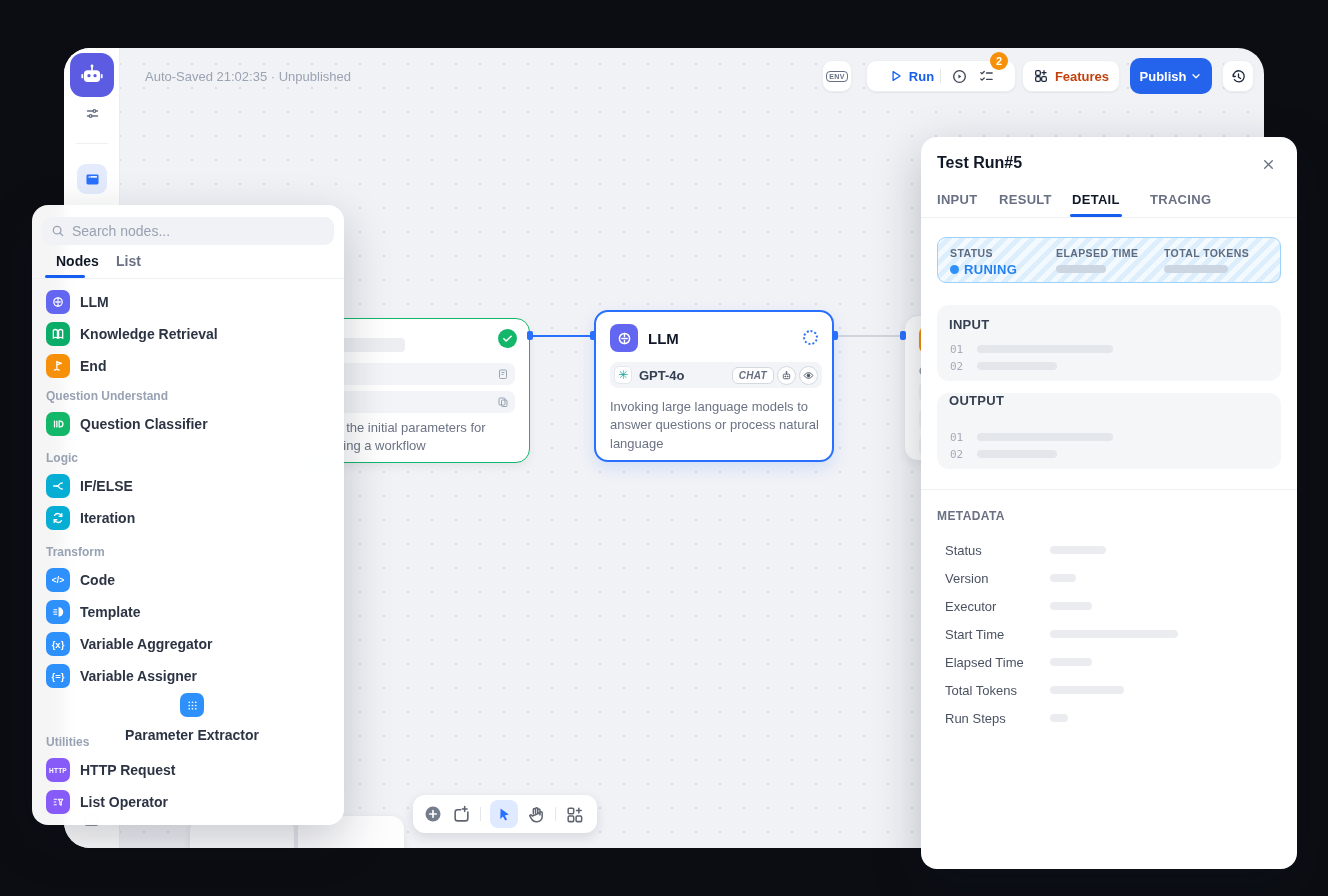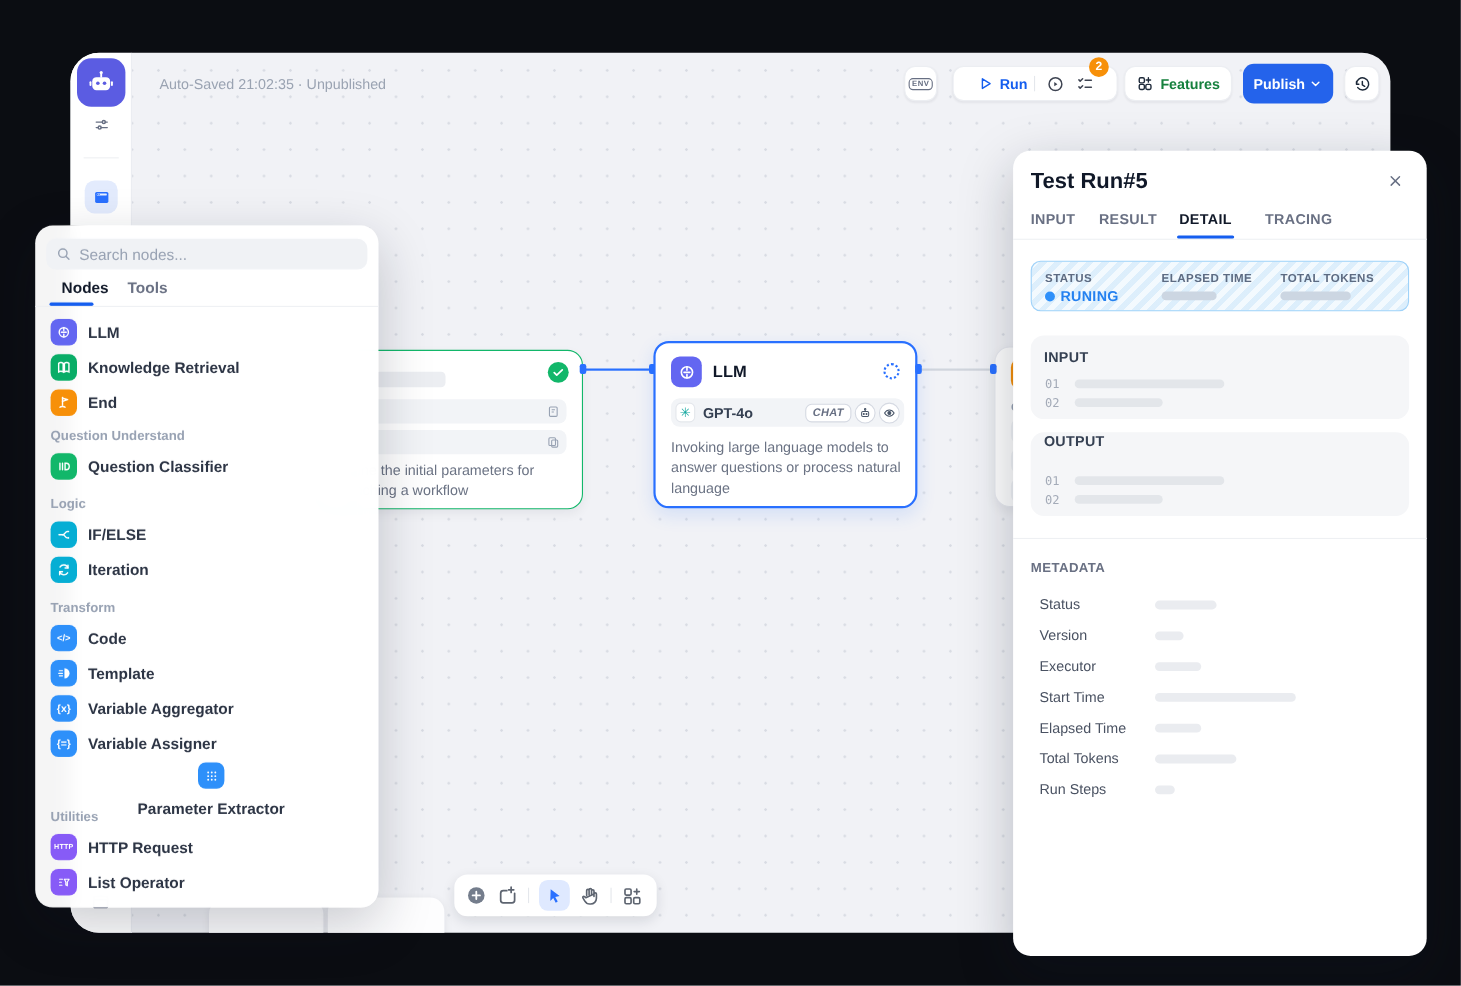--- a/index.html
+++ b/index.html
@@ -22,21 +22,21 @@
   .rail-btn-active { left:13px; top:116px; width:30px; height:30px; border-radius:9px; background:#e3ebfd; display:flex; align-items:center; justify-content:center; }
 
   
   .autosave { left:81px; top:21px; font-size:13px; color:#9aa3b2; }
   .tb-btn { background:#fff; border:1px solid #eceef2; border-radius:10px; box-shadow:0 1px 2px rgba(16,24,40,.06); display:flex; align-items:center; justify-content:center; }
   .env-chip { border:1.4px solid #676f83; border-radius:4px; font-size:7px; font-weight:800; letter-spacing:.4px; color:#676f83; padding:1px 2px; }
   .run-group { left:802px; top:12px; width:150px; height:32px; }
   .run-label { color:#155eef; font-size:13px; font-weight:700; }
   .v-sep { width:1px; height:14px; background:#e4e7ec; }
   .badge-2 { left:926px; top:4px; width:18px; height:18px; border-radius:50%; background:#f79009; color:#fff; font-size:11px; font-weight:700; display:flex; align-items:center; justify-content:center; z-index:6; }
-  .features-btn { left:958px; top:12px; width:98px; height:32px; gap:6px; font-size:13px; font-weight:600; color:#15803d; }
+  .features-btn { left:958px; top:12px; width:98px; height:32px; gap:6px; font-size:13px; font-weight:600; color:#c2410c; }
   .publish-btn { left:1066px; top:10px; width:82px; height:36px; border-radius:10px; background:#2463eb; color:#fff; font-size:13px; font-weight:700; display:flex; align-items:center; justify-content:center; gap:4px; }
   .history-btn { left:1158px; top:12px; width:32px; height:32px; }
 
   
   .node { background:#fff; border-radius:14px; }
   .start-node { left:168px; top:270px; width:242px; height:145px; border:1.5px solid #12b76a; box-shadow:0 4px 10px rgba(16,24,40,.06); z-index:1; }
   .sk { background:#eceef2; border-radius:4px; }
   .check-badge { left:209px; top:10px; width:19px; height:19px; border-radius:50%; background:#12b76a; display:flex; align-items:center; justify-content:center; }
   .mini-pill { background:#f2f4f7; border-radius:7px; }
   .node-desc { font-size:13px; line-height:1.42; color:#6b7384; }
@@ -77,21 +77,21 @@
   .np-underline { left:13px; top:70px; width:40px; height:2.5px; background:#155eef; border-radius:2px; }
   .np-divider { left:0; top:73px; width:312px; height:1px; background:#eef0f3; }
   .np-item { position:absolute; left:6px; width:300px; height:30px; display:flex; align-items:center; gap:10px; padding-left:8px; border-radius:8px; }
   .np-icon { width:24px; height:24px; border-radius:7px; display:flex; align-items:center; justify-content:center; color:#fff; flex:none; }
   .np-label { font-size:14px; font-weight:600; color:#2c3444; }
   .np-header { position:absolute; left:14px; font-size:12px; font-weight:600; color:#98a2b3; }
   .glyph { font-weight:800; color:#fff; }
 
   
   .run-panel { left:921px; top:137px; width:376px; height:732px; background:#fff; border-radius:16px; box-shadow:0 16px 48px rgba(16,24,40,.25); z-index:30; }
-  .rp-title { left:16px; top:17px; font-size:20px; font-weight:700; color:#101828; }
+  .rp-title { left:16px; top:17px; font-size:16px; font-weight:700; color:#101828; }
   .rp-close { left:336px; top:16px; width:22px; height:22px; display:flex; align-items:center; justify-content:center; color:#676f83; }
   .rp-tab { position:absolute; top:55px; font-size:13px; font-weight:700; letter-spacing:.3px; }
   .rp-tab.off { color:#697083; font-weight:600; }
   .rp-tab.on { color:#101828; }
   .rp-underline { left:149px; top:77px; width:52px; height:2.5px; background:#155eef; border-radius:2px; }
   .rp-divider { left:0; top:80px; width:376px; height:1px; background:#eef0f3; }
   .status-card { left:16px; top:100px; width:344px; height:46px; border:1px solid #9fd2f9; border-radius:9px;
     background:#e7f4fd;
     background-image:repeating-linear-gradient(135deg, rgba(255,255,255,.5) 0 5px, rgba(194,224,248,.28) 5px 10px); }
   .sc-label { font-size:10.5px; font-weight:700; letter-spacing:.4px; color:#5d6b82; }
@@ -330,21 +330,21 @@
 
 <div class="abs node-panel">
   <div class="abs search-box">
     <svg width="14" height="14" viewBox="0 0 24 24" fill="none" stroke="#98a2b3" stroke-width="2.2" stroke-linecap="round">
         <circle cx="10.5" cy="10.5" r="6.5"></circle>
         <path d="M15.5 15.5L20 20"></path>
       </svg>
     <input type="text" placeholder="Search nodes..." style="">
   </div>
   <div class="abs np-tab on" style="left:13px;top:48px;">Nodes</div>
-  <div class="abs np-tab off" style="left:73px;top:48px;">Tools</div>
+  <div class="abs np-tab off" style="left:73px;top:48px;">List</div>
   <div class="abs np-underline"></div>
   <div class="abs np-divider"></div>
 
   <div class="np-item" style="top:82px;">
     <span class="np-icon" style="background:#6366f1;">
         <svg width="14" height="14" viewBox="0 0 24 24" fill="none" stroke="#fff" stroke-width="2.2" stroke-linecap="round">
           <circle cx="12" cy="12" r="7.2"></circle>
           <path d="M12 4.8v4.4M12 14.8v4.4M8.2 12h7.6"></path>
         </svg>
       </span>

